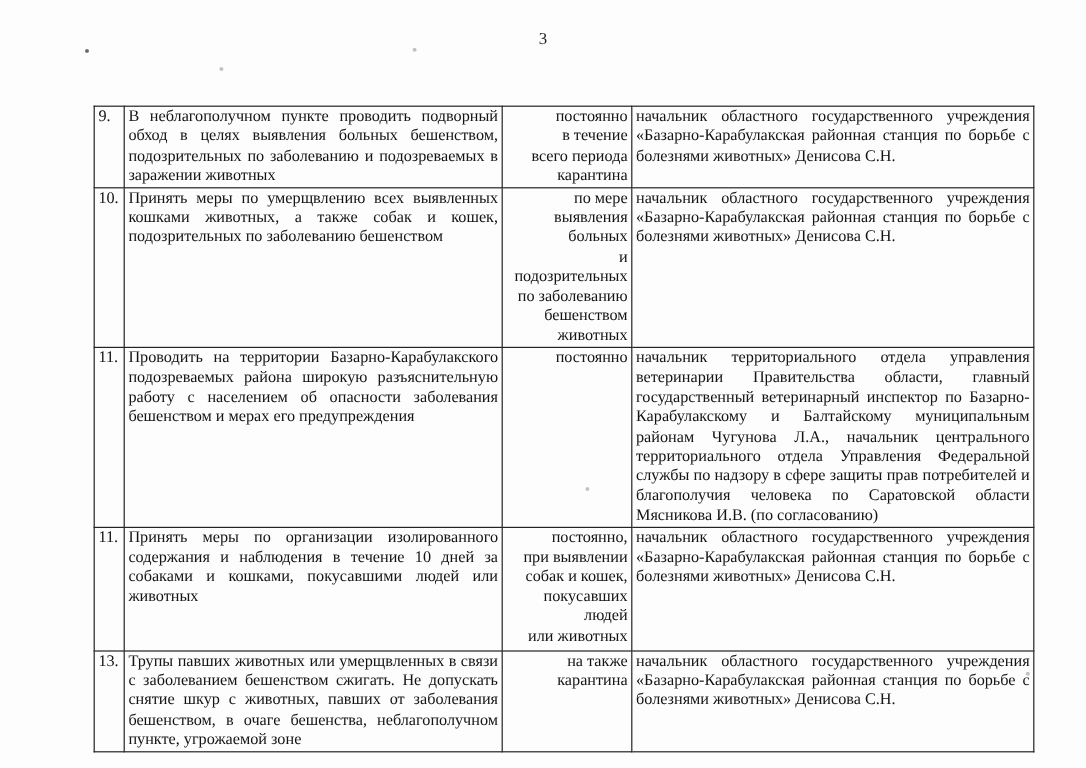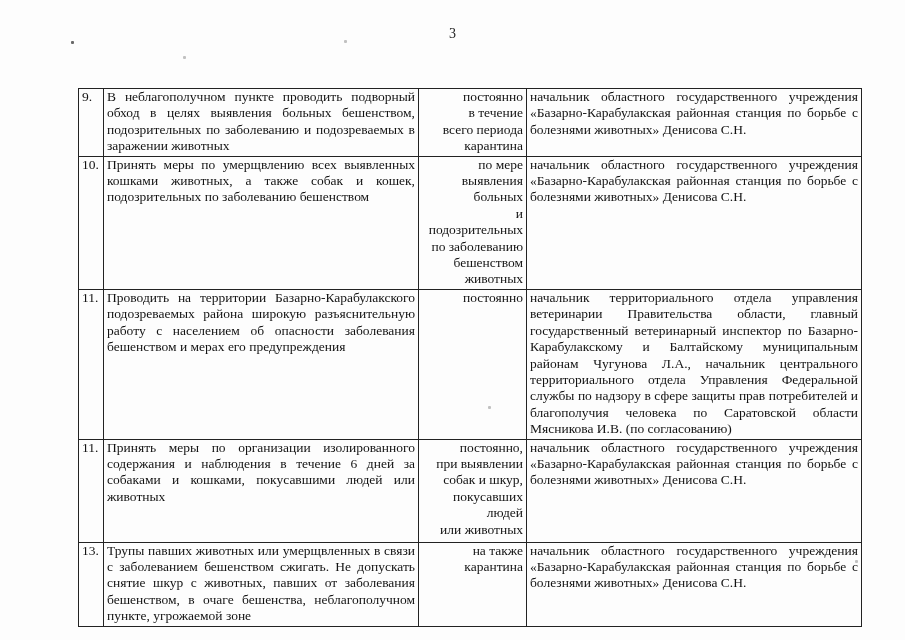--- a/index.html
+++ b/index.html
@@ -114,24 +114,24 @@
         <td class="resp">начальник областного государственного учреждения «Базарно-Карабулакская районная станция по борьбе с болезнями животных» Денисова С.Н.</td>
       </tr>
       <tr class="r11">
         <td class="num">11.</td>
         <td class="task">Проводить на территории Базарно-Карабулакского подозреваемых района широкую разъяснительную работу с населением об опасности заболевания бешенством и мерах его предупреждения</td>
         <td class="when">постоянно</td>
         <td class="resp">начальник территориального отдела управления ветеринарии Правительства области, главный государственный ветеринарный инспектор по Базарно-Карабулакскому и Балтайскому муниципальным районам Чугунова Л.А., начальник центрального территориального отдела Управления Федеральной службы по надзору в сфере защиты прав потребителей и благополучия человека по Саратовской области Мясникова И.В. (по согласованию)</td>
       </tr>
       <tr class="r12">
         <td class="num">11.</td>
-        <td class="task">Принять меры по организации изолированного содержания и наблюдения в течение 6 дней за собаками и кошками, покусавшими людей или животных</td>
+        <td class="task">Принять меры по организации изолированного содержания и наблюдения в течение 10 дней за собаками и кошками, покусавшими людей или животных</td>
         <td class="when">постоянно,
 при выявлении
-собак и шкур,
+собак и кошек,
 покусавших
 людей
 или животных</td>
         <td class="resp">начальник областного государственного учреждения «Базарно-Карабулакская районная станция по борьбе с болезнями животных» Денисова С.Н.</td>
       </tr>
       <tr class="r13">
         <td class="num">13.</td>
         <td class="task">Трупы павших животных или умерщвленных в связи с заболеванием бешенством сжигать. Не допускать снятие шкур с животных, павших от заболевания бешенством, в очаге бешенства, неблагополучном пункте, угрожаемой зоне</td>
         <td class="when">на также
 карантина</td>

